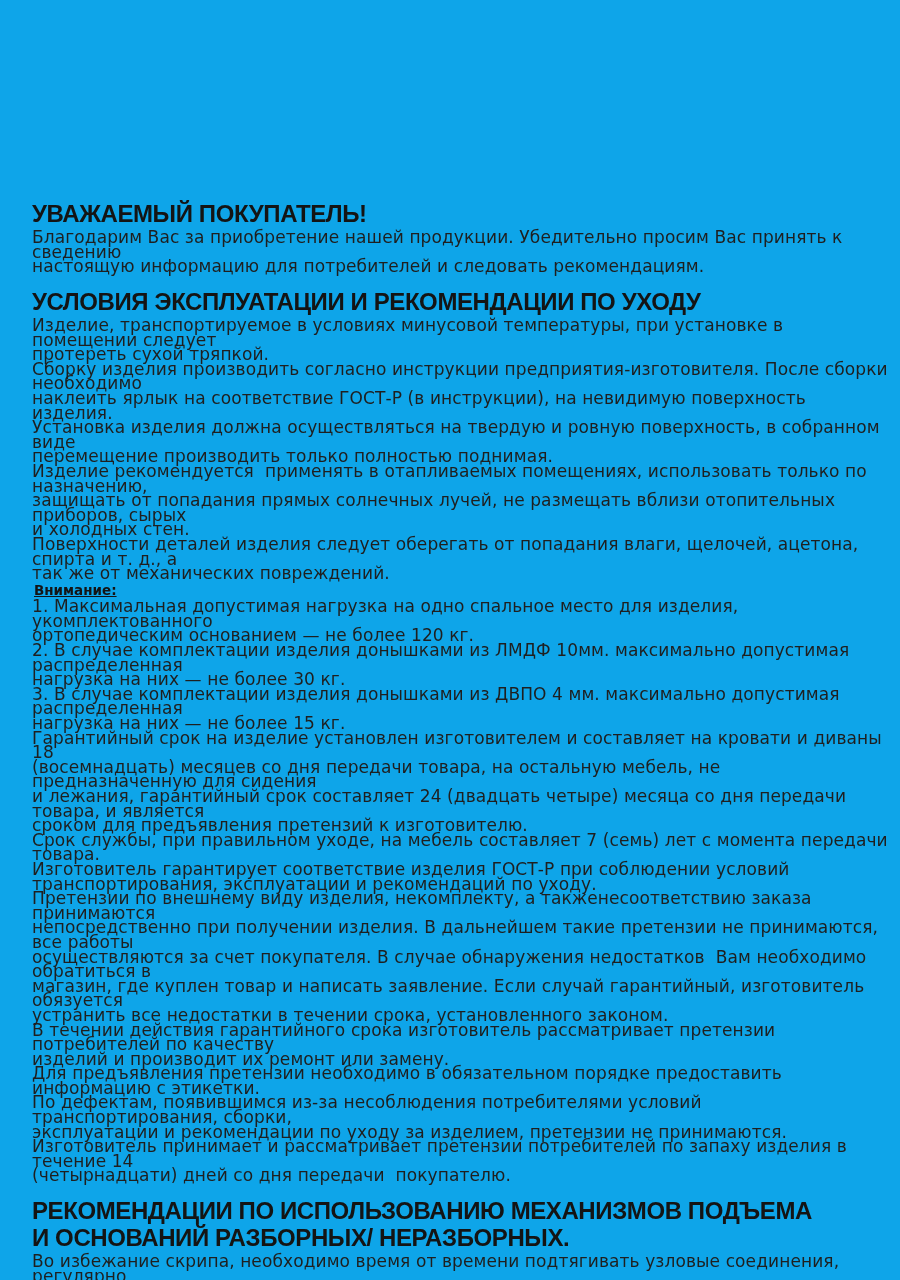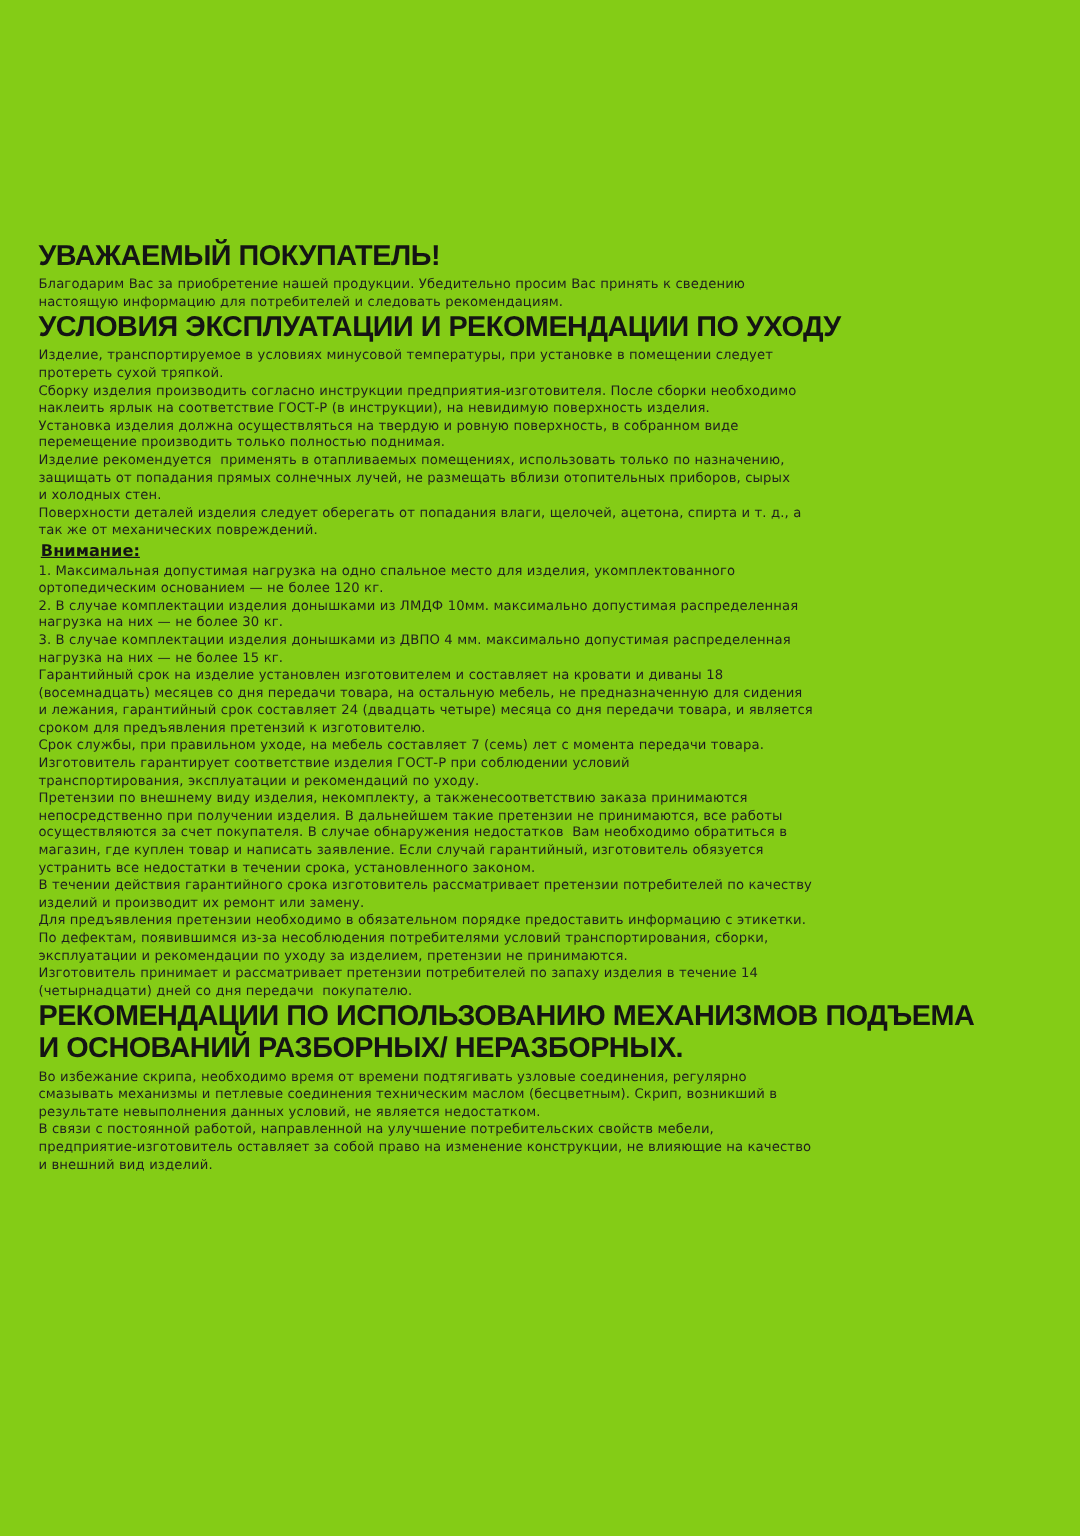--- a/index.html
+++ b/index.html
@@ -12,38 +12,38 @@
     height: 1280px;
     overflow: hidden;
     font-family: "DejaVu Sans", sans-serif;
     color: #1f1f1f;
   }
   .page {
     box-sizing: border-box;
     width: 900px;
     height: 1280px;
     padding: 200px 10px 0 32px;
-    background: #84cc16;
+    background: #0ea5e9;
   }
   .section-heading {
     margin: 0 0 3px 0;
     font-family: "Liberation Sans", sans-serif;
     font-weight: 700;
     font-size: 24px;
     line-height: 1.13;
     letter-spacing: -0.4px;
     color: #141414;
     white-space: pre-wrap;
   }
   .section + .section .section-heading {
-    margin-top: 0;
+    margin-top: 14px;
   }
   .section-body {
     margin: 0;
-    font-size: 11px;
+    font-size: 17px;
     line-height: 14.6px;
     letter-spacing: 0.1px;
     color: #1f1f1f;
     white-space: pre-wrap;
   }
   .attention {
     margin: 2px;
     font-size: 13.5px;
     line-height: 14.6px;
     font-weight: 700;

